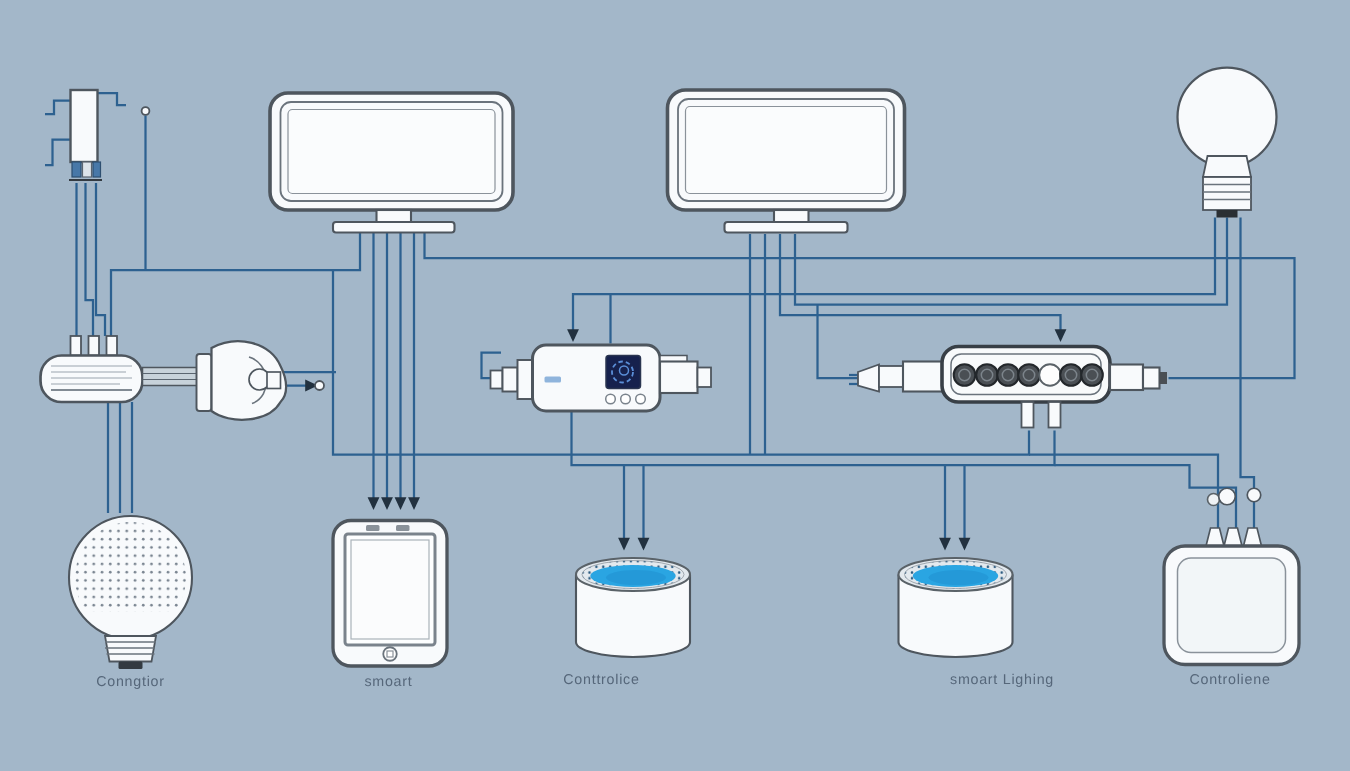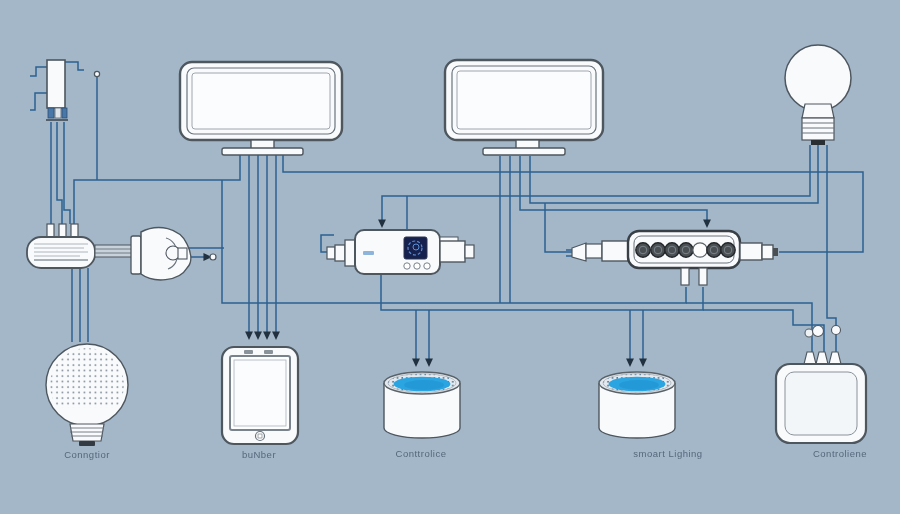--- a/index.html
+++ b/index.html
@@ -235,17 +235,17 @@
     <circle cx="836" cy="330" r="4.5" class="dev" stroke-width="1.1"></circle>
     <polygon points="807,352 813,352 816,364 804,364" class="dev" stroke-width="1.1"></polygon>
     <polygon points="819,352 825,352 828,364 816,364" class="dev" stroke-width="1.1"></polygon>
     <polygon points="832,352 838,352 841,364 829,364" class="dev" stroke-width="1.1"></polygon>
     <rect x="776" y="364" width="90" height="79" rx="14" class="dev" stroke-width="2.2"></rect>
     <rect x="785" y="372" width="72" height="63" rx="9" fill="#f2f6f8" stroke="#8a929a" stroke-width="1"></rect>
   </g>
 </svg>
 
 <div class="lbl" style="left:37px;top:449px;width:100px">Conngtior</div>
-<div class="lbl" style="left:209px;top:449px;width:100px">buNber</div>
-<div class="lbl" style="left:366px;top:448px;width:110px">Conttrolice</div>
+<div class="lbl" style="left:209px;top:449px;width:100px">smoart</div>
+<div class="lbl" style="left:346px;top:448px;width:110px">Conttrolice</div>
 <div class="lbl" style="left:608px;top:448px;width:120px">smoart Lighing</div>
-<div class="lbl" style="left:785px;top:448px;width:110px">Controliene</div>
+<div class="lbl" style="left:765px;top:448px;width:110px">Controliene</div>
 </div>
 
 </body></html>

